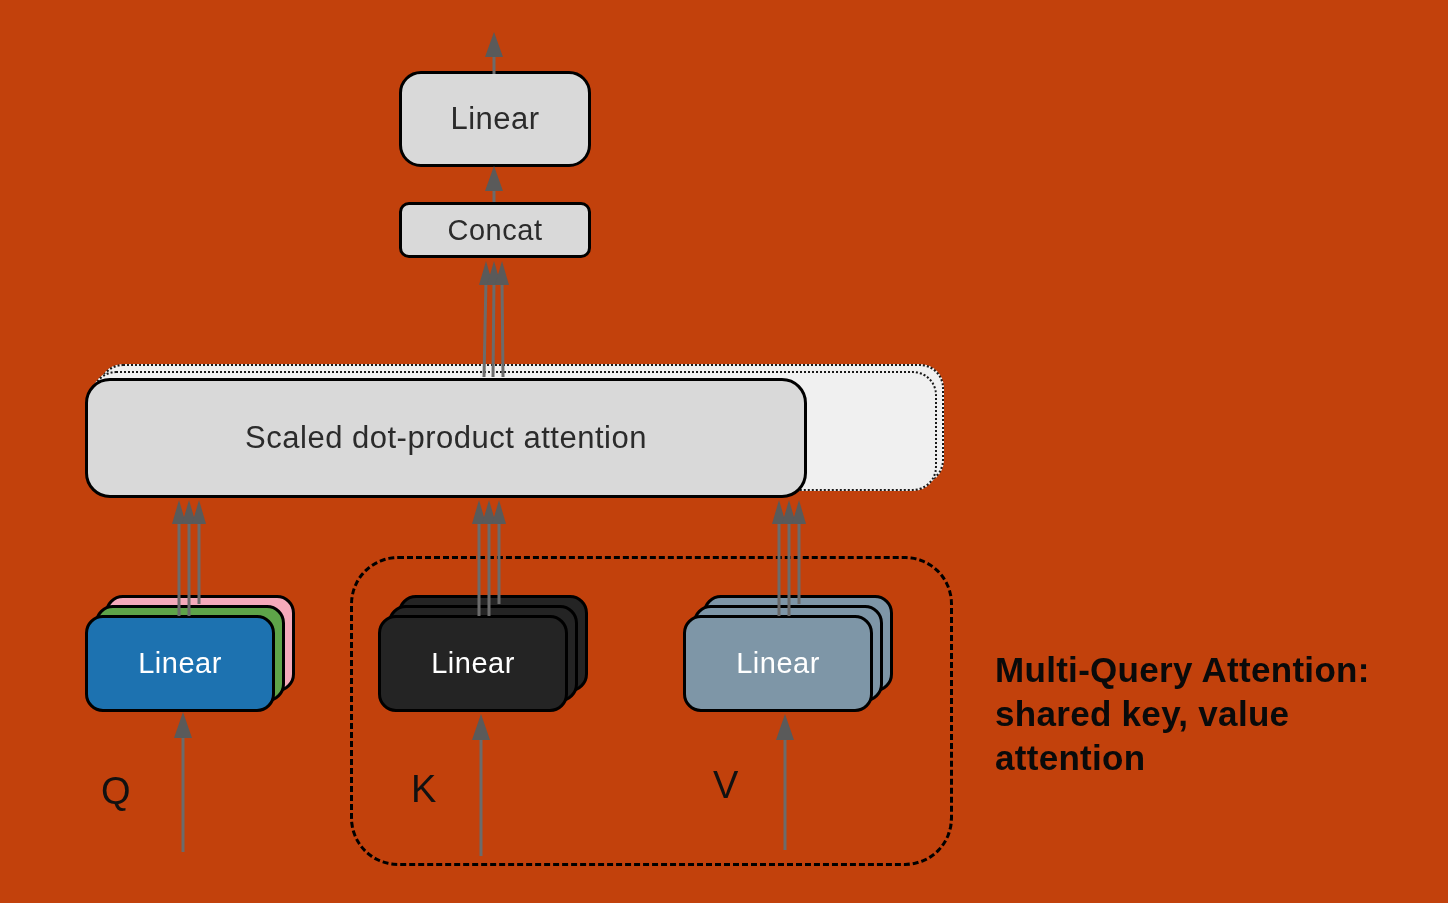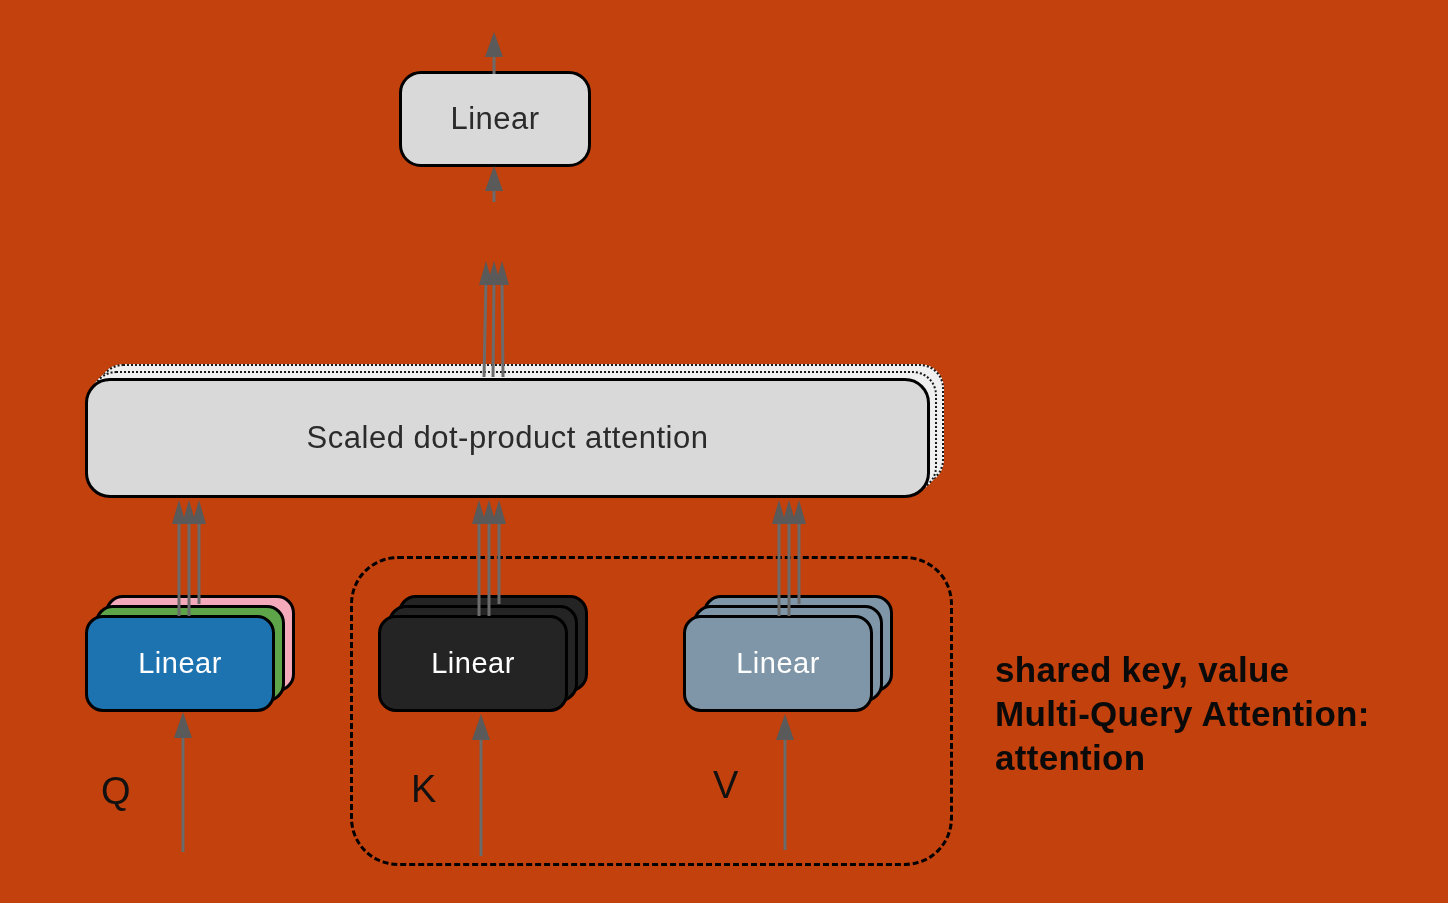--- a/index.html
+++ b/index.html
@@ -27,21 +27,21 @@
     background: var(--box-gray-ghost, #f0f0f0);
     border: 2px dotted #1a1a1a;
     border-radius: 24px;
   }
 
   #output-linear { left: 399px; top: 71px;  width: 192px; height: 96px; border-radius: 22px; font-size: 31px; }
   #concat-box    { left: 399px; top: 202px; width: 192px; height: 56px; border-radius: 10px; font-size: 29px; }
 
   #attention-ghost-2 { left: 99px; top: 364px; width: 845px; height: 120px; }
   #attention-ghost-1 { left: 92px; top: 371px; width: 845px; height: 120px; }
-  #attention-box     { left: 85px; top: 378px; width: 845px; height: 120px; border-radius: 25px; font-size: 31px; }
+  #attention-box     { left: 85px; top: 378px; width: 722px; height: 120px; border-radius: 25px; font-size: 31px; }
 
   
   .stackbox {
     width: 190px; height: 97px;
     border: 3px solid var(--border, #000);
     border-radius: 18px;
     display: flex; align-items: center; justify-content: center;
     color: #ffffff; font-size: 29px; letter-spacing: 0.5px;
   }
   #q-back  { left: 105px; top: 595px; background: var(--q-back, #f5aabb); }
@@ -89,20 +89,23 @@
 <body>
 
 <div id="canvas">
 
   <div class="abs" id="shared-group"></div>
 
   <div class="abs gbox" id="output-linear">
     <span>Linear</span>
   </div>
 
+  <div class="abs gbox" id="concat-box">
+    <span>Concat</span>
+  </div>
 
   <div class="abs ghost" id="attention-ghost-2"></div>
   <div class="abs ghost" id="attention-ghost-1"></div>
   <div class="abs gbox" id="attention-box">
     <span>Scaled dot-product attention</span>
   </div>
 
   <div class="abs stackbox" id="q-back"></div>
   <div class="abs stackbox" id="q-mid"></div>
   <div class="abs stackbox" id="q-front">
@@ -119,22 +122,22 @@
   <div class="abs stackbox" id="v-mid"></div>
   <div class="abs stackbox" id="v-front">
     <span>Linear</span>
   </div>
 
   <div class="abs input-label" id="q-label">Q</div>
   <div class="abs input-label" id="k-label">K</div>
   <div class="abs input-label" id="v-label">V</div>
 
   <div class="abs" id="annotation">
+    <div>Multi-Query Attention:</div>
     <div>shared key, value</div>
-    <div>Multi-Query Attention:</div>
     <div>attention</div>
   </div>
 
   <svg class="arrows" width="1448" height="903" viewBox="0 0 1448 903">
     <g>
       <line x1="494" y1="74" x2="494" y2="52"></line>
       <polygon points="494,32 485,57 503,57"></polygon>
     </g>
     <g>
       <line x1="494" y1="202" x2="494" y2="186"></line>

